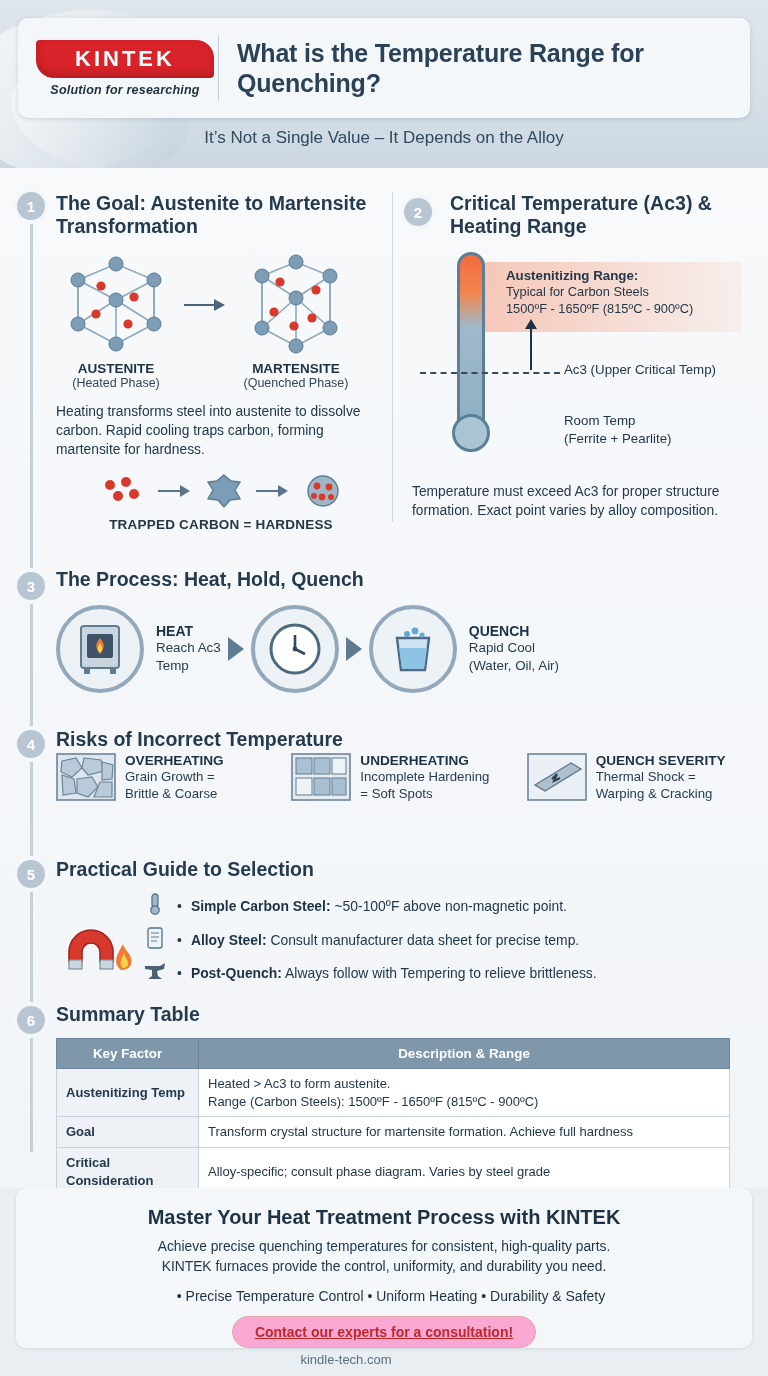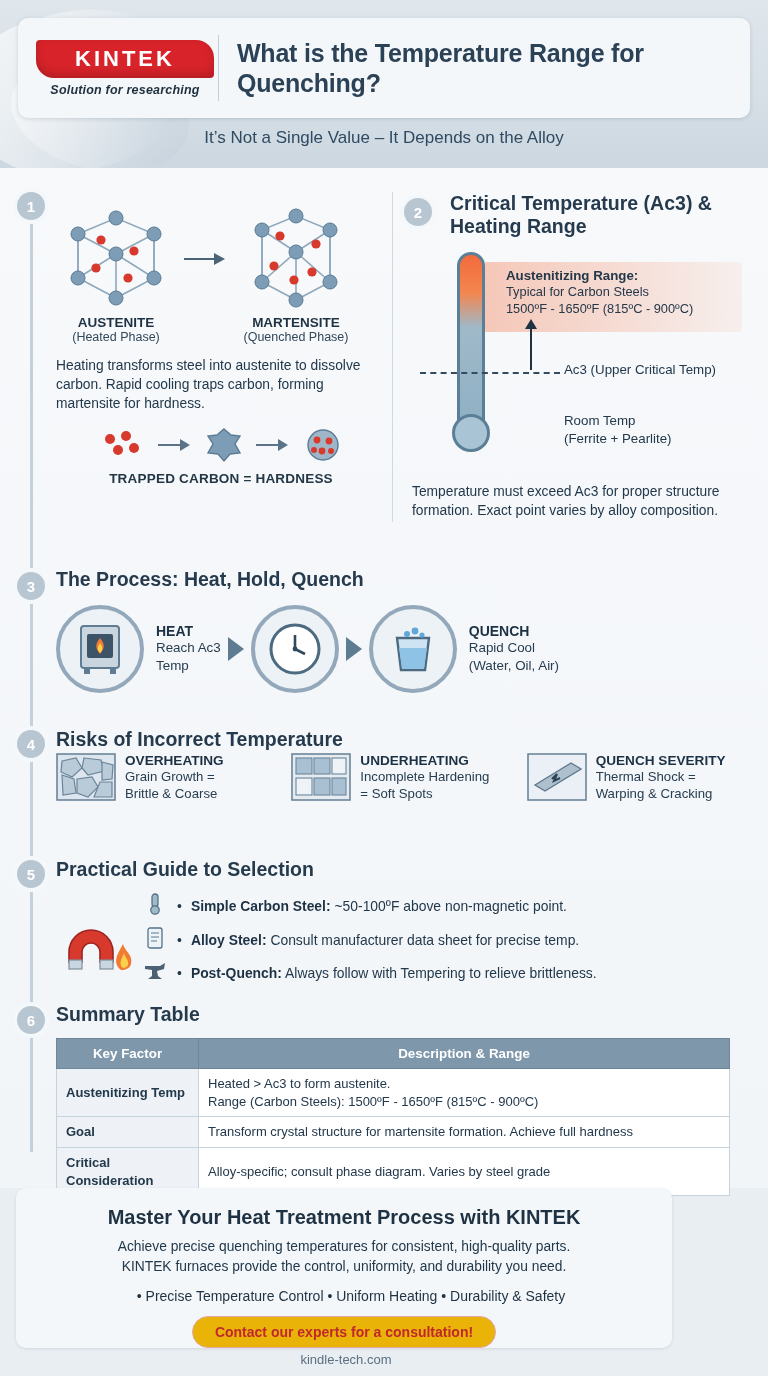--- a/index.html
+++ b/index.html
@@ -164,31 +164,31 @@
   table { border-collapse: collapse; width: 674px; margin-top: 12px; font-size: 13px;}
   th {
     background: #7e97ab; color:#fff; font-weight:bold; font-size: 13.4px;
     padding: 7px 8px; border: 1px solid #6d8699;
   }
   td { border:1px solid #c6d2dc; padding: 6px 9px; background:#fff; color:#22384b; line-height:1.36;}
   td.kf { background:#eef2f6; font-weight:bold; width: 142px; }
 
   
   .footer {
-    position:absolute; top: 1188px; left: 16px; width: 656px; height: 160px;
+    position:absolute; top: 1188px; left: 16px; width: 736px; height: 160px;
     background:#f4f7f9; border-radius: 10px; text-align:center;
     box-shadow: 0 1px 3px rgba(40,60,80,.12);
   }
   .f-title { font-size: 20px; font-weight:bold; color:#1f3243; padding-top: 18px;}
   .f-sub { font-size: 13.8px; color:#22384b; line-height: 1.42; margin-top: 8px;}
   .f-bullets { font-size: 14px; color:#1f3243; margin-top: 12px; padding-left: 14px; }
   .f-cta {
     display:inline-block; margin-top: 12px; padding: 7px 22px;
-    border: 1px solid #e2a7a7; border-radius: 18px; background:#eab308;
-    color:#c0282d; font-weight:bold; font-size: 14px;
+    border: 1px solid #e2a7a7; border-radius: 18px; background:#f9a8d4;
+    color:#c0282d; font-weight:bold; font-size: 14px; text-decoration: underline;
   }
   .f-url { position:absolute; top: 1352px; left:0; width:692px; text-align:center; font-size: 13px; color:#5a6f80;}
 </style>
 </head>
 <body>
 
 <div class="page">
 
   <div class="header-band"></div>
   <div class="header-card">
@@ -201,20 +201,21 @@
     <div class="hdr-divider"></div>
     <div class="hdr-title">What is the Temperature Range for Quenching?</div>
   </div>
   <div class="hdr-sub">It’s Not a Single Value – It Depends on the Alloy</div>
 
   <div class="body-wrap">
     <div class="spine"></div>
 
     <div class="step-num" style="left:17px; top:24px;">1</div>
     <div class="s1">
+      <div class="sec-title">The Goal: Austenite to Martensite Transformation</div>
 
       <div class="lattice-row">
         <svg class="lattice" viewBox="0 0 120 105">
           <g stroke="#8fa9bd" stroke-width="1.6" fill="none">
             <path d="M22,28 L60,12 L98,28 L98,72 L60,92 L22,72 Z"></path>
             <path d="M22,28 L60,48 L98,28 M60,48 L60,92"></path>
             <path d="M22,72 L60,48 L98,72"></path>
             <path d="M22,28 L22,72 M98,28 L98,72"></path>
           </g>
           <g fill="#7d9cb5" stroke="#5a7b95" stroke-width="1">

